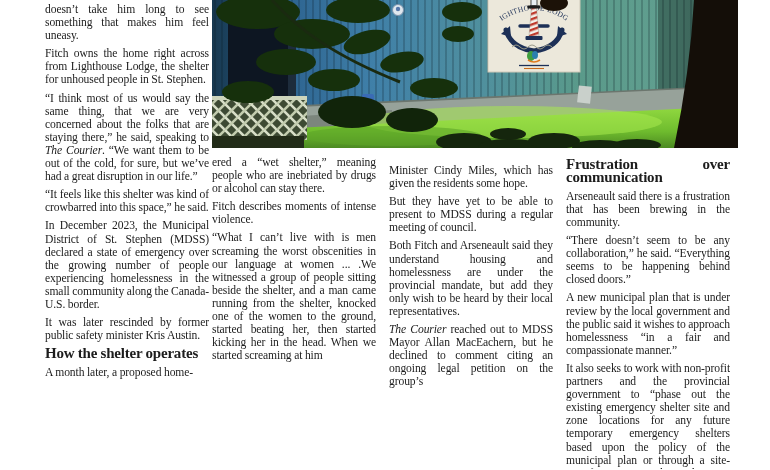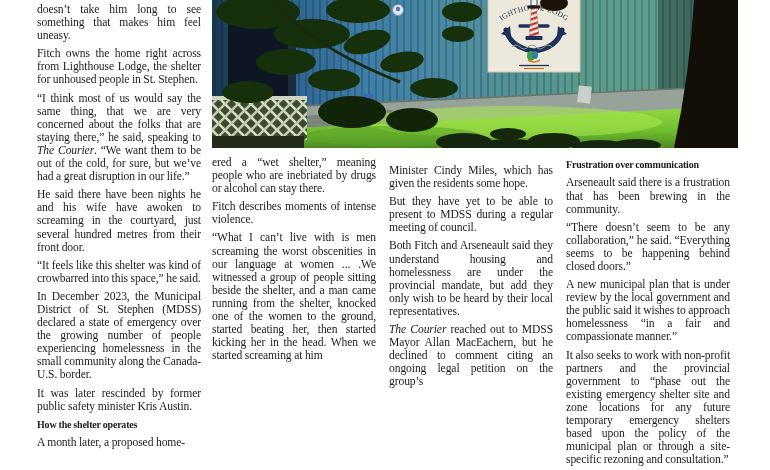--- a/index.html
+++ b/index.html
@@ -6,39 +6,38 @@
   .page{
     position:relative;width:770px;height:470px;background:#ffffff;overflow:hidden;
     font-family:"Liberation Serif","DejaVu Serif",serif;color:#1c1c1c;
   }
   .col{
     position:absolute;width:164px;overflow:hidden;text-align:justify;
     font-size:11.6px;line-height:13.1px;letter-spacing:-0.1px;
     -webkit-hyphens:auto;hyphens:auto;word-spacing:-0.2px;
   }
   .col p{margin:0 0 5px 0;}
-  .col h3{font-size:10px;line-height:13.4px;margin:2px 0 5px 0;font-weight:bold;letter-spacing:-0.2px;}
-  #col1{left:37px;top:3px;height:465px;}
+  .col h3{font-size:15px;line-height:13.4px;margin:2px 0 5px 0;font-weight:bold;letter-spacing:-0.2px;}
+  #col1{left:45px;top:3px;height:465px;}
   #col2{left:212px;top:156px;height:313px;}
   #col3{left:389px;top:164px;height:313px;}
   #col4{left:566px;top:156px;height:313px;}
   .photo{position:absolute;left:212px;top:0;width:526px;height:148px;overflow:hidden;}
   .photo svg{display:block;width:526px;height:148px;}
   em{font-style:italic;}
 </style>
 </head>
 <body>
 
 <div class="page">
 
   <div class="col" id="col1">
       <p>doesn’t take him long to see something that makes him feel uneasy.</p>
       <p>Fitch owns the home right across from Lighthouse Lodge, the shelter for unhoused people in St. Stephen.</p>
       <p>“I think most of us would say the same thing, that we are very concerned about the folks that are staying there,” he said, speaking to <em>The Courier</em>. “We want them to be out of the cold, for sure, but we’ve had a great disruption in our life.”</p>
-      <p>He said there have been nights he and his wife have awoken to screaming in the courtyard, just several hundred metres from their front door.</p>
       <p>“It feels like this shelter was kind of crowbarred into this space,” he said.</p>
       <p>In December 2023, the Municipal District of St. Stephen (MDSS) declared a state of emergency over the growing number of people experiencing homelessness in the small community along the Canada-U.S. border.</p>
       <p>It was later rescinded by former public safety minister Kris Austin.</p>
       <h3>How the shelter operates</h3>
       <p>A month later, a proposed home-</p>
     </div>
 
   <figure class="photo" style="margin:0">
     <svg viewBox="0 0 526 148" preserveAspectRatio="none">
       <defs>

